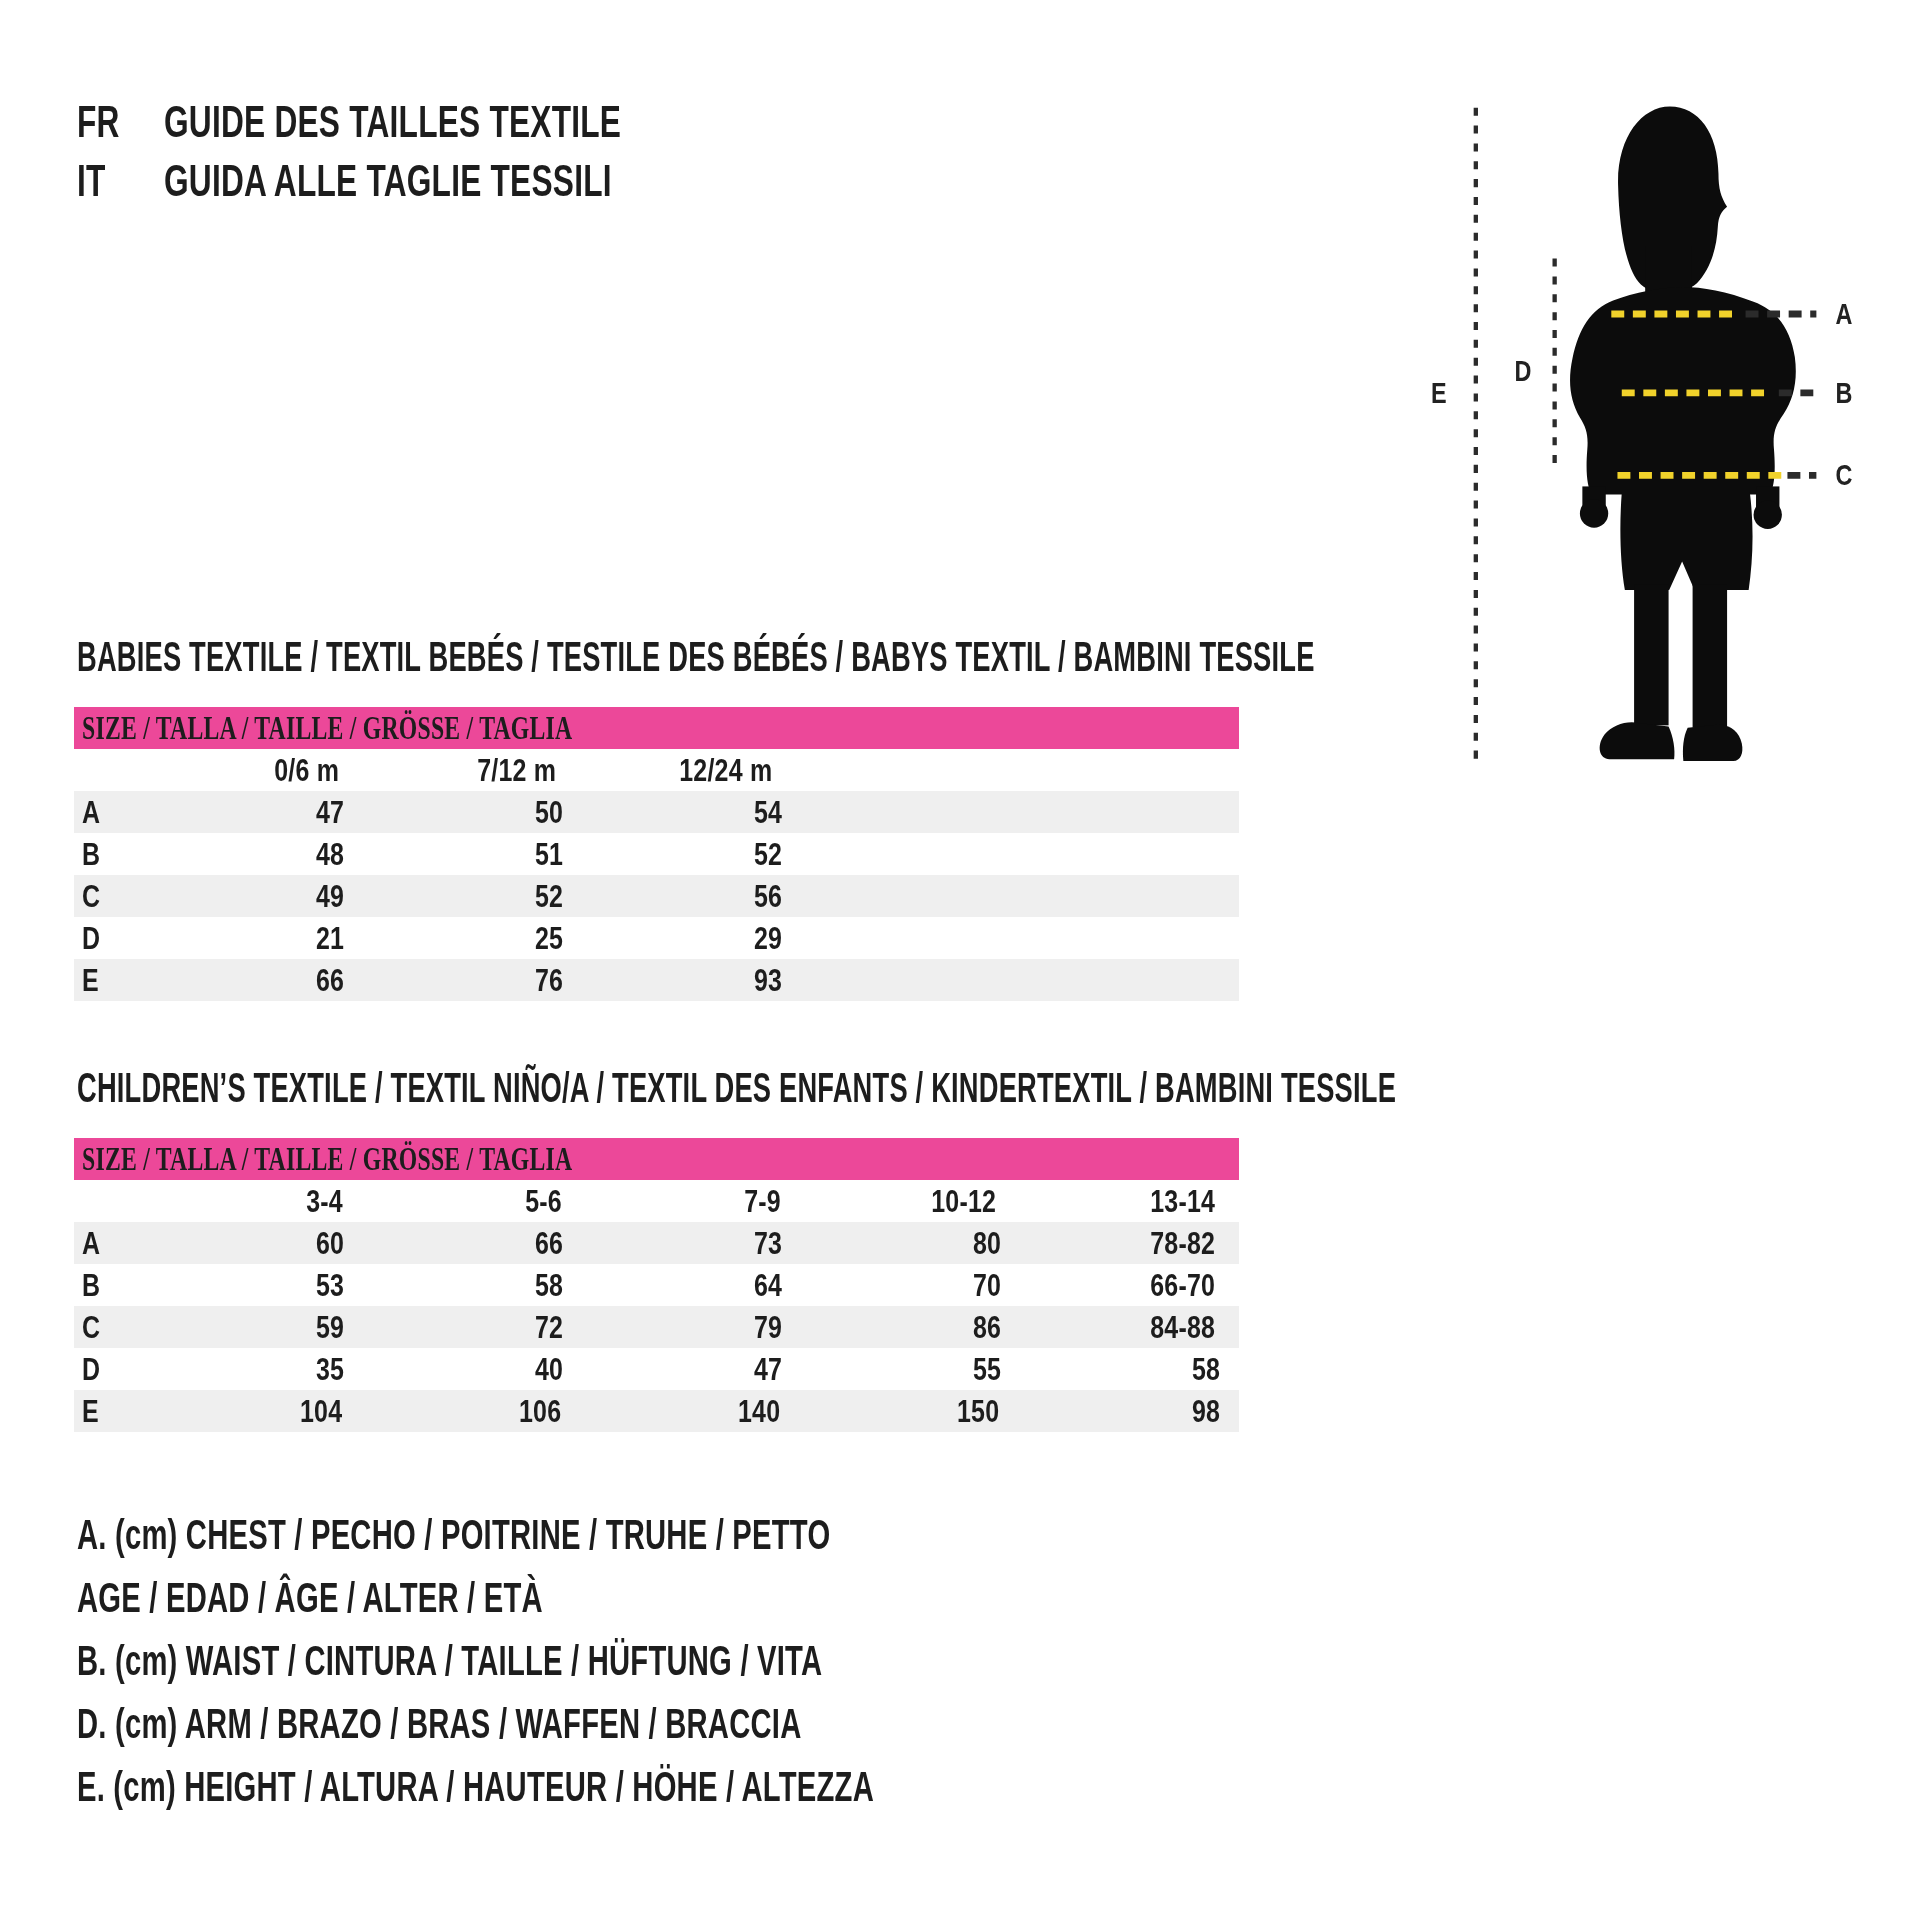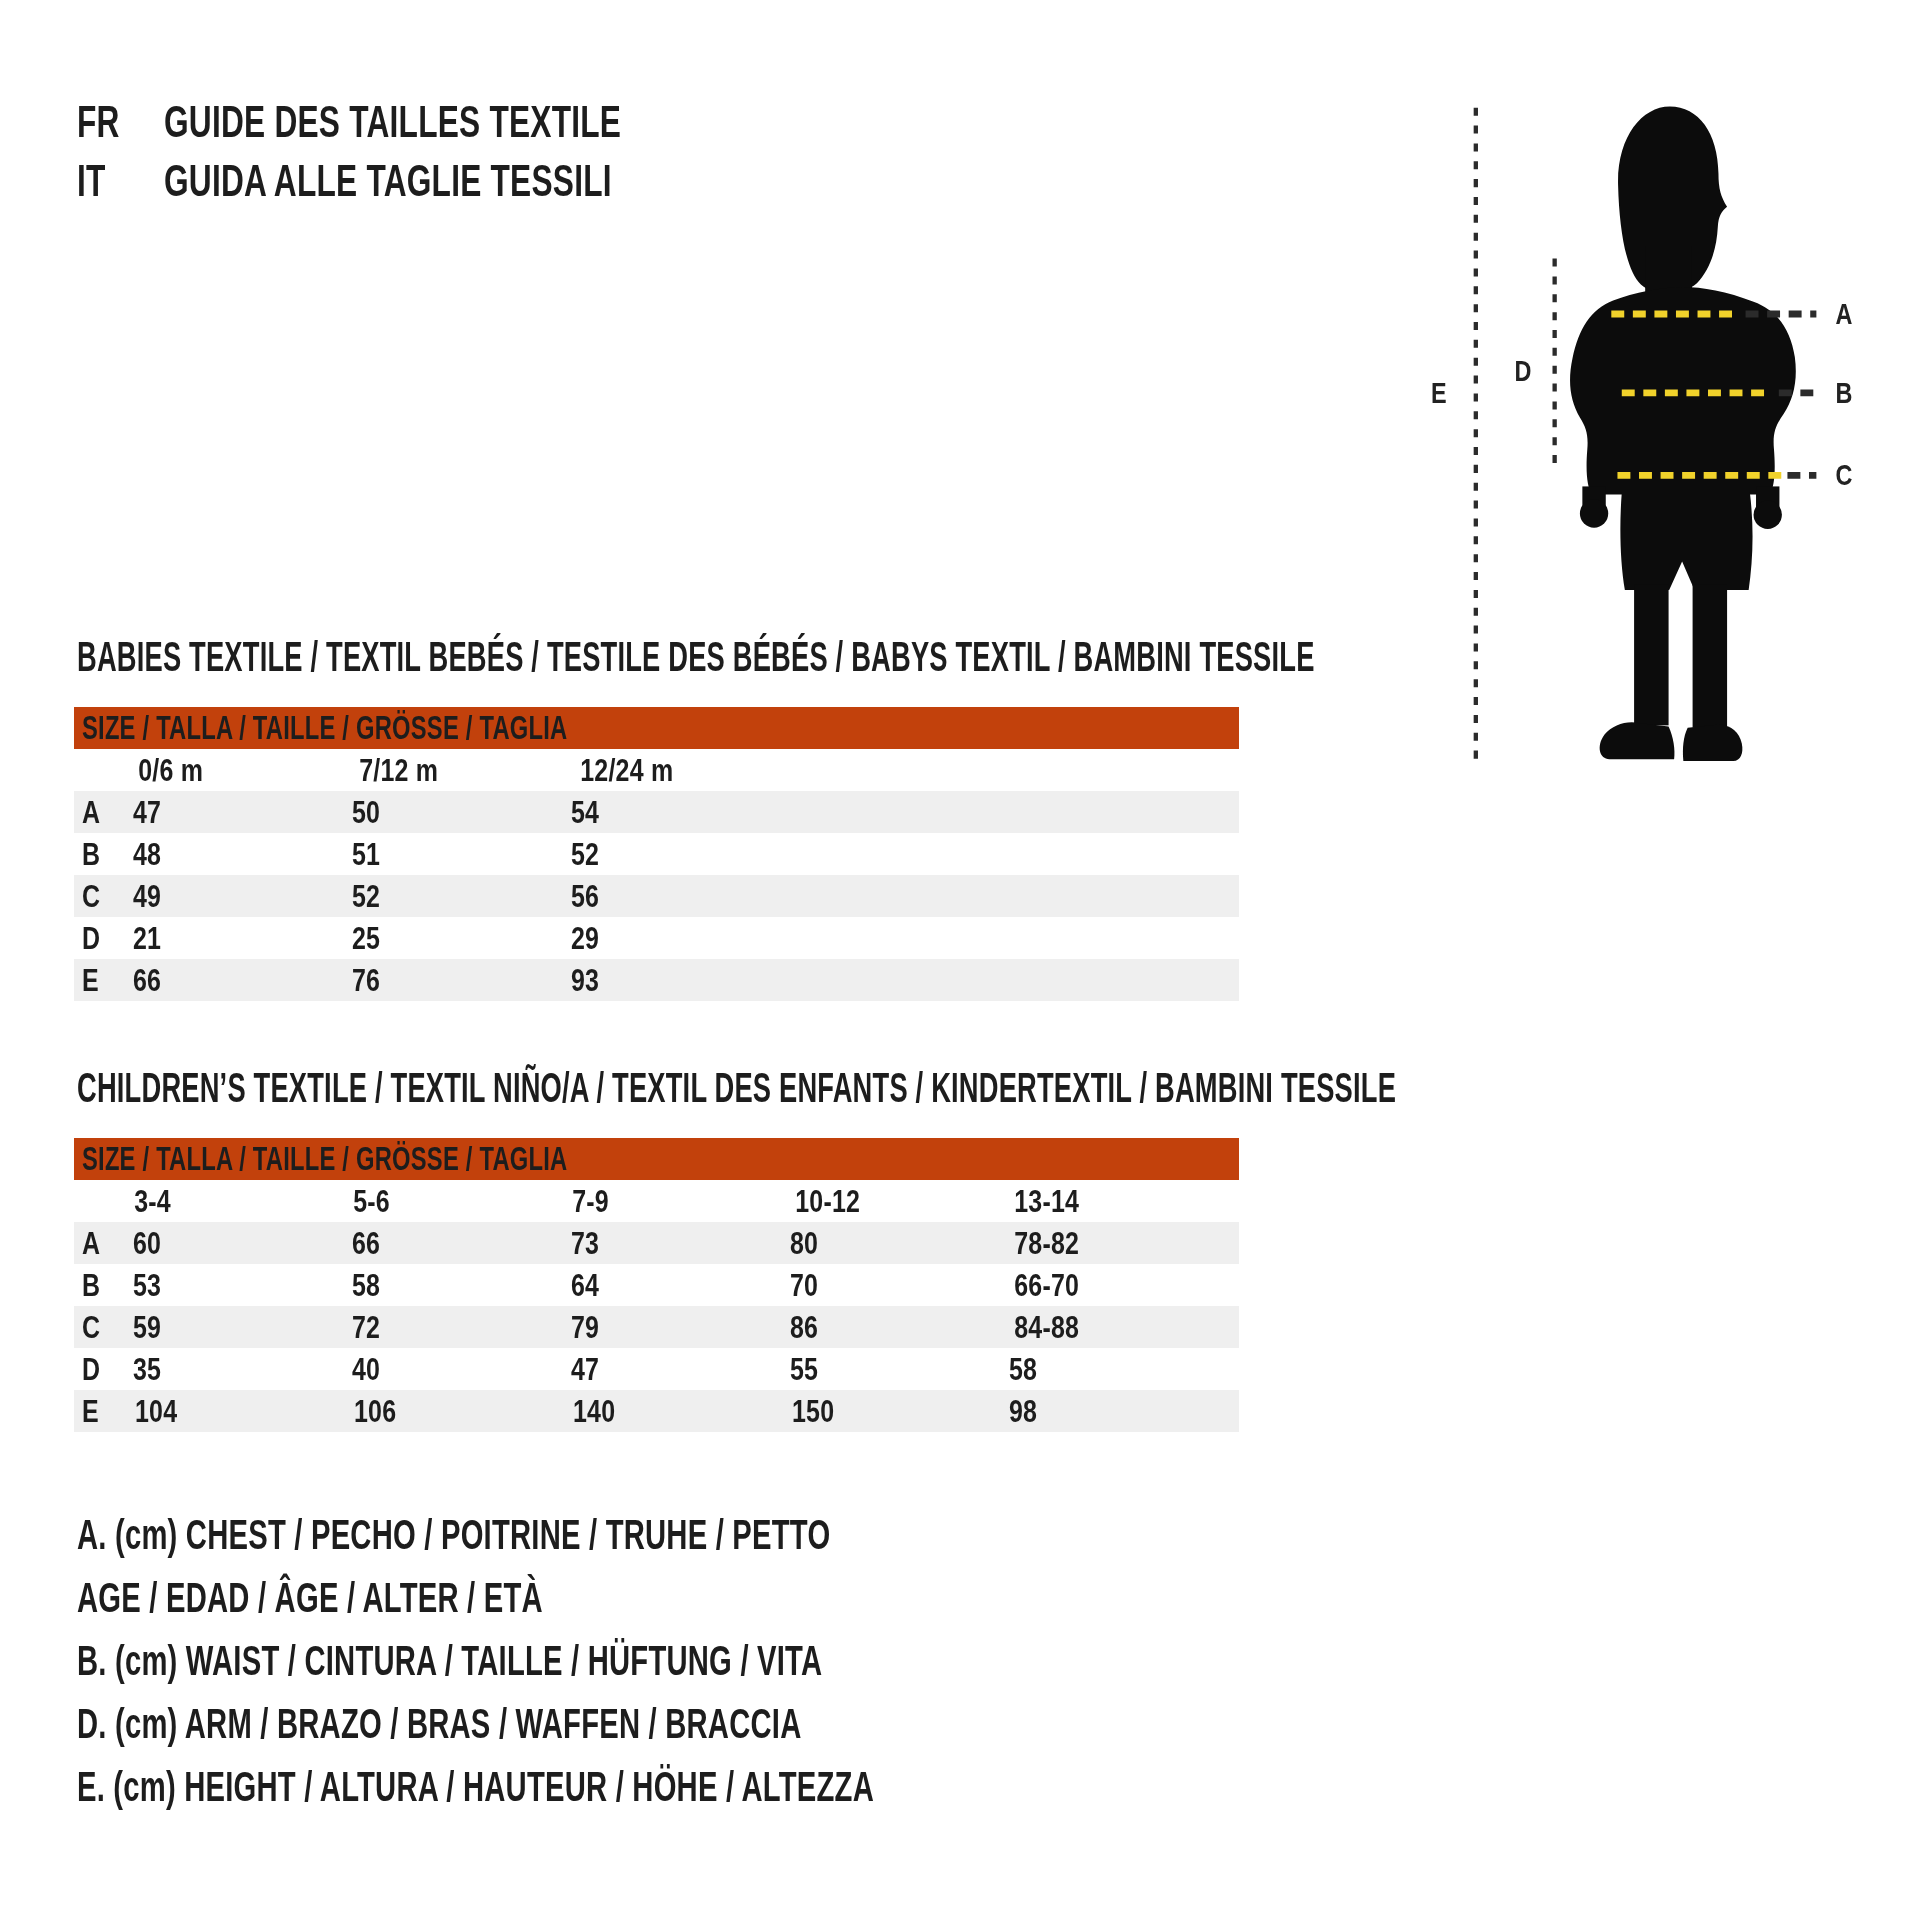--- a/index.html
+++ b/index.html
@@ -28,28 +28,28 @@
 
   
   .sec-title{position:absolute;left:77px;height:47px;line-height:47px;font-size:42px;}
   .babies-title{top:633px;}
   .children-title{top:1064px;}
 
   
   .size-table{position:absolute;left:74px;width:1165px;font-size:32px;}
   .babies-table{top:707px;}
   .children-table{top:1138px;}
-  .size-bar{height:42px;background:#c2410c;display:flex;align-items:center;}
+  .size-bar{height:42px;background:#ec4899;display:flex;align-items:center;font-family:Liberation Serif, serif;}
   .size-bar .cond{margin-left:8px;font-size:33px;}
   .thead,.trow{display:grid;align-items:center;height:42px;}
   .cols-b{grid-template-columns:55px 219px 219px 219px 1fr;}
   .cols-c{grid-template-columns:55px 219px 219px 219px 219px 219px 1fr;}
   .alt{background:#efefef;}
   .cl{padding-left:8px;}
-  .cv{text-align:left;}
+  .cv{text-align:right;}
 
   
   .legend{position:absolute;left:77px;top:1503px;}
   .legend-line{height:63px;line-height:63px;font-size:43px;}
 </style>
 </head>
 <body>
 
 <div>
 

